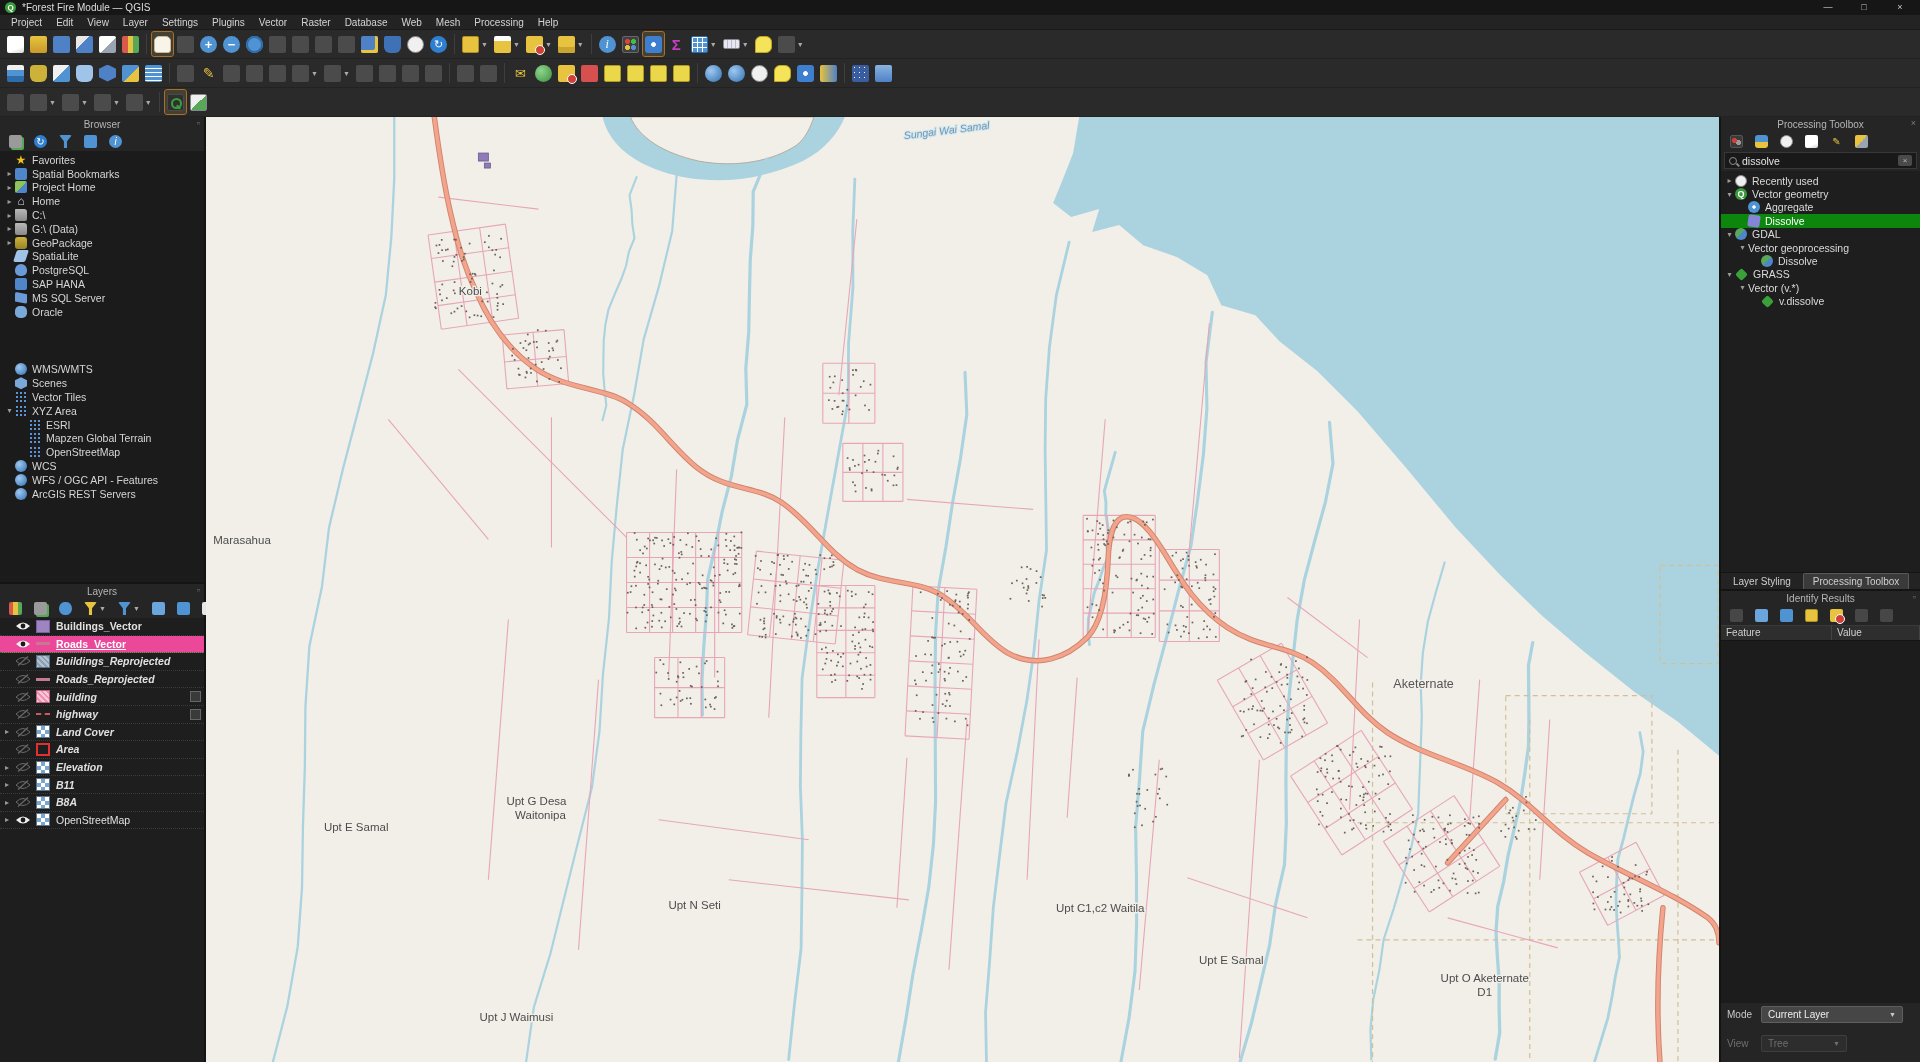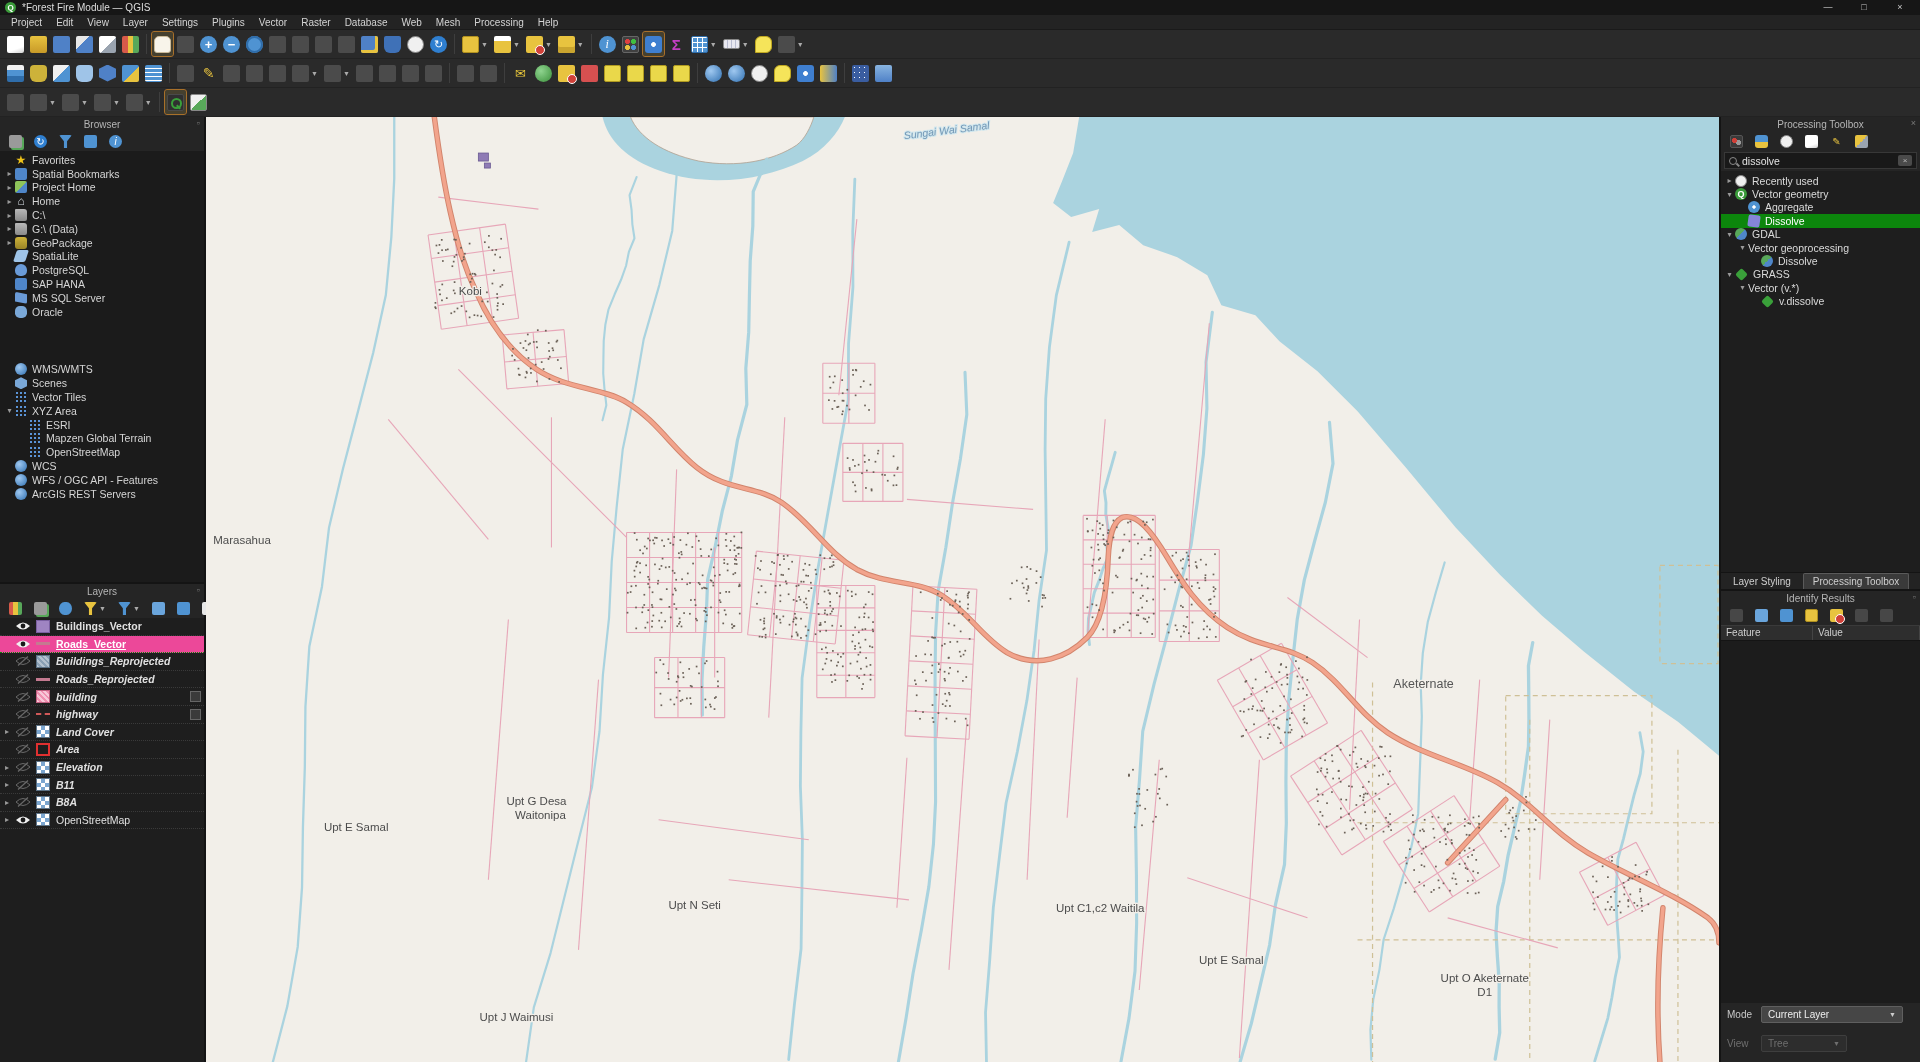--- a/index.html
+++ b/index.html
@@ -144,21 +144,21 @@
 .pi-algo2{background:#8585d8;transform:rotate(8deg)}
 .pi-gdal{background:linear-gradient(135deg,#58a85a 50%,#4f86c9 50%);border-radius:50%}
 .pi-grass{background:#3aa03a;width:9px;height:9px;transform:rotate(45deg);margin:0 7px 0 2px}
 
 .tabstrip{height:17px;display:flex;align-items:flex-end;gap:3px;padding:0 3px;background:#232323;border-top:1px solid #141414;flex:none}
 .tab{padding:2px 9px;font-size:10px;color:#cfcfcf}
 .tab.active{background:#3a3a3a;border:1px solid #5a5a5a;border-bottom:none;border-radius:2px 2px 0 0}
 .identify-panel{flex:1;display:flex;flex-direction:column;border-top:2px solid #141414;min-height:0}
 .id-cols{display:flex;height:16px;background:#2e2e2e;border-top:1px solid #3a3a3a;border-bottom:1px solid #141414;font-size:10px;color:#cfcfcf;flex:none}
 .id-col{padding:1px 5px;border-right:1px solid #444}
-.id-col.feature{width:92px;flex:none}
+.id-col.feature{width:111px;flex:none}
 .id-col.value{flex:1}
 .id-body{flex:1;background:#1c1c1c}
 .id-bottom{padding:3px 6px 10px;display:flex;flex-direction:column;gap:12px;flex:none}
 .id-row{display:flex;align-items:center;gap:8px;font-size:10px}
 .id-row .rlabel{width:26px;color:#c8c8c8}
 .id-row.disabled .rlabel{color:#6f6f6f}
 .combo{height:17px;background:#464646;border:1px solid #5f5f5f;display:flex;align-items:center;padding:0 6px;color:#eee;border-radius:2px;font-size:10px}
 .combo .arrow{margin-left:auto;font-size:7px;color:#ccc}
 .mode-combo{width:142px}
 .view-combo{width:86px}

